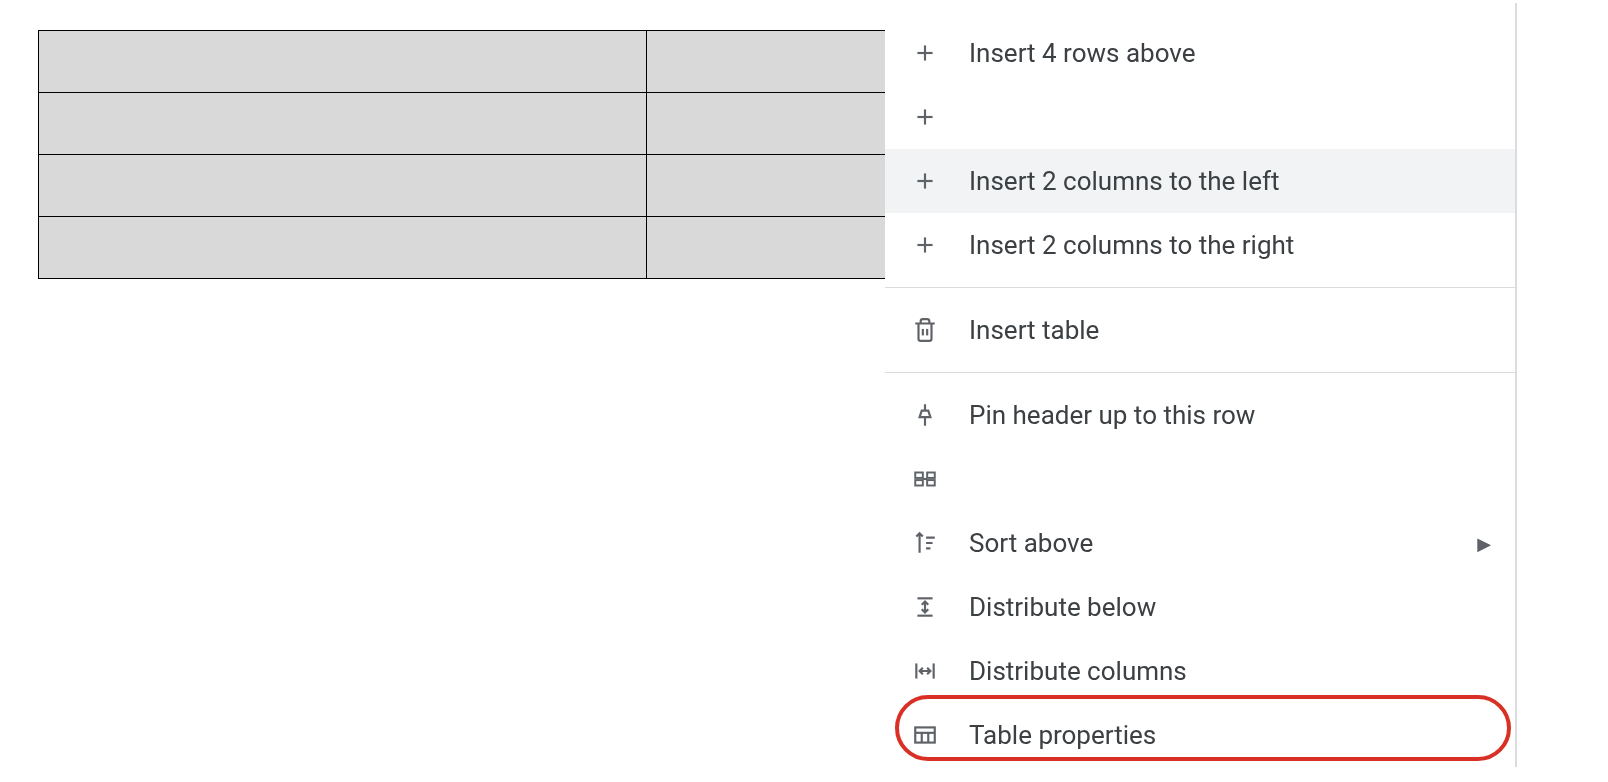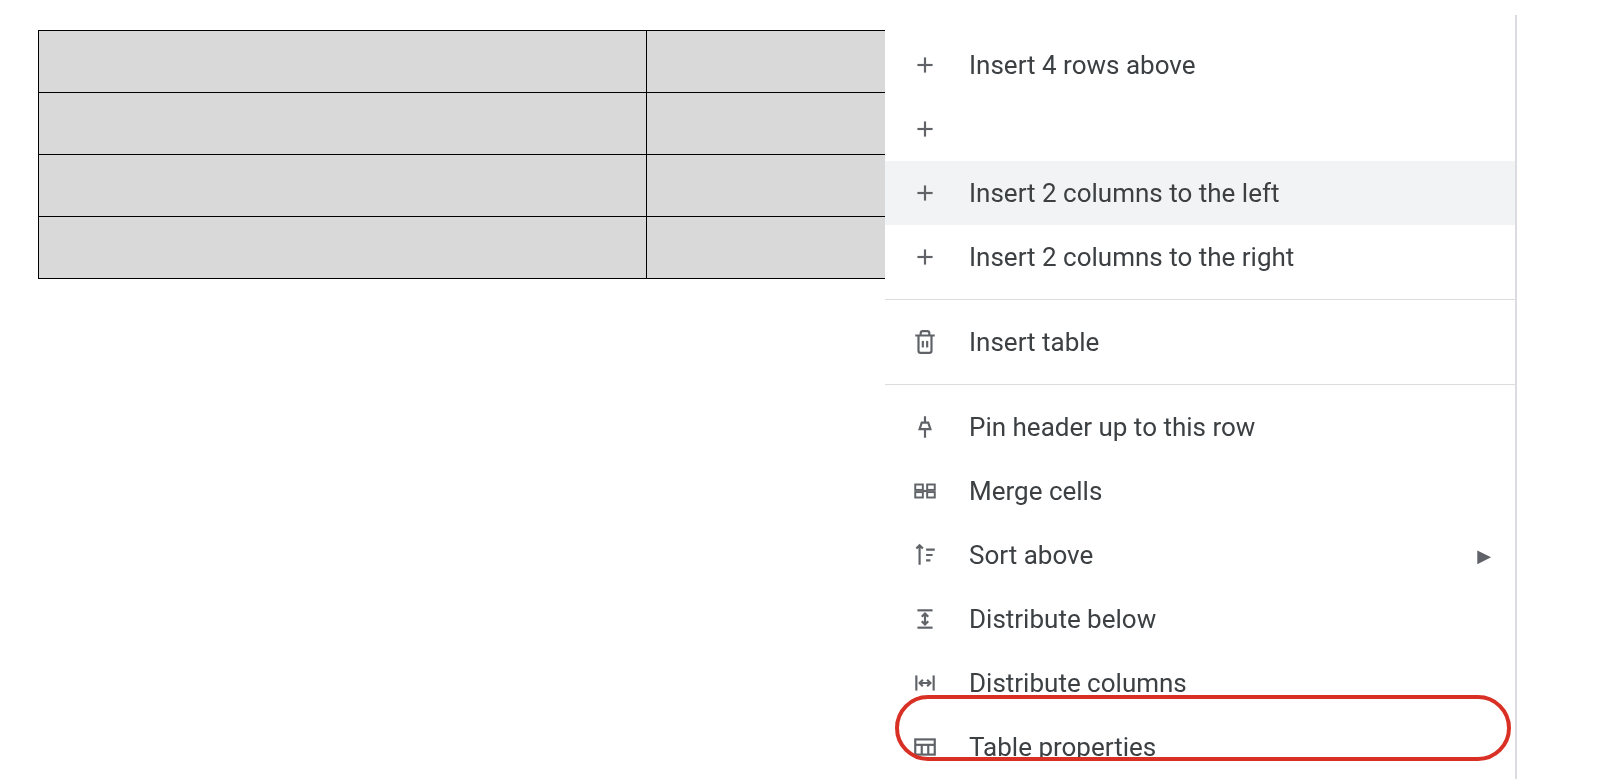--- a/index.html
+++ b/index.html
@@ -35,21 +35,21 @@
       width: 608px;
     }
     
     .selected-table td:nth-child(2) {
       width: 240px;
     }
     
     .context-menu {
       position: absolute;
       left: 885px;
-      top: 15px;
+      top: 3px;
       width: 632px;
       background: #fff;
       border-right: 2px solid #dadce0;
       padding-top: 18px;
     }
     
     .menu-item {
       display: flex;
       align-items: center;
       height: 64px;
@@ -200,21 +200,20 @@
   <div class="menu-item">
     <span class="menu-icon">
       <svg viewBox="0 0 24 24" fill="none" stroke="currentColor" stroke-width="1.8">
         <rect x="3" y="6" width="7" height="5"></rect>
           <rect x="14" y="6" width="7" height="5"></rect>
         <rect x="3" y="13" width="7" height="5"></rect>
           <rect x="14" y="13" width="7" height="5"></rect>
         <path d="M10 12h4" stroke-width="2"></path>
       </svg>
     </span>
-    <span class="menu-label">Merge cells</span>
   </div>
 
   <div class="menu-item">
     <span class="menu-icon">
       <svg viewBox="0 0 24 24" fill="none" stroke="currentColor" stroke-width="2">
         <path d="M7 3v18M4 6l3-3 3 3M13 7h8M13 12h6M13 17h4"></path>
       </svg>
     </span>
     <span class="menu-label">Sort above</span>
     <span class="menu-arrow">▶</span>

